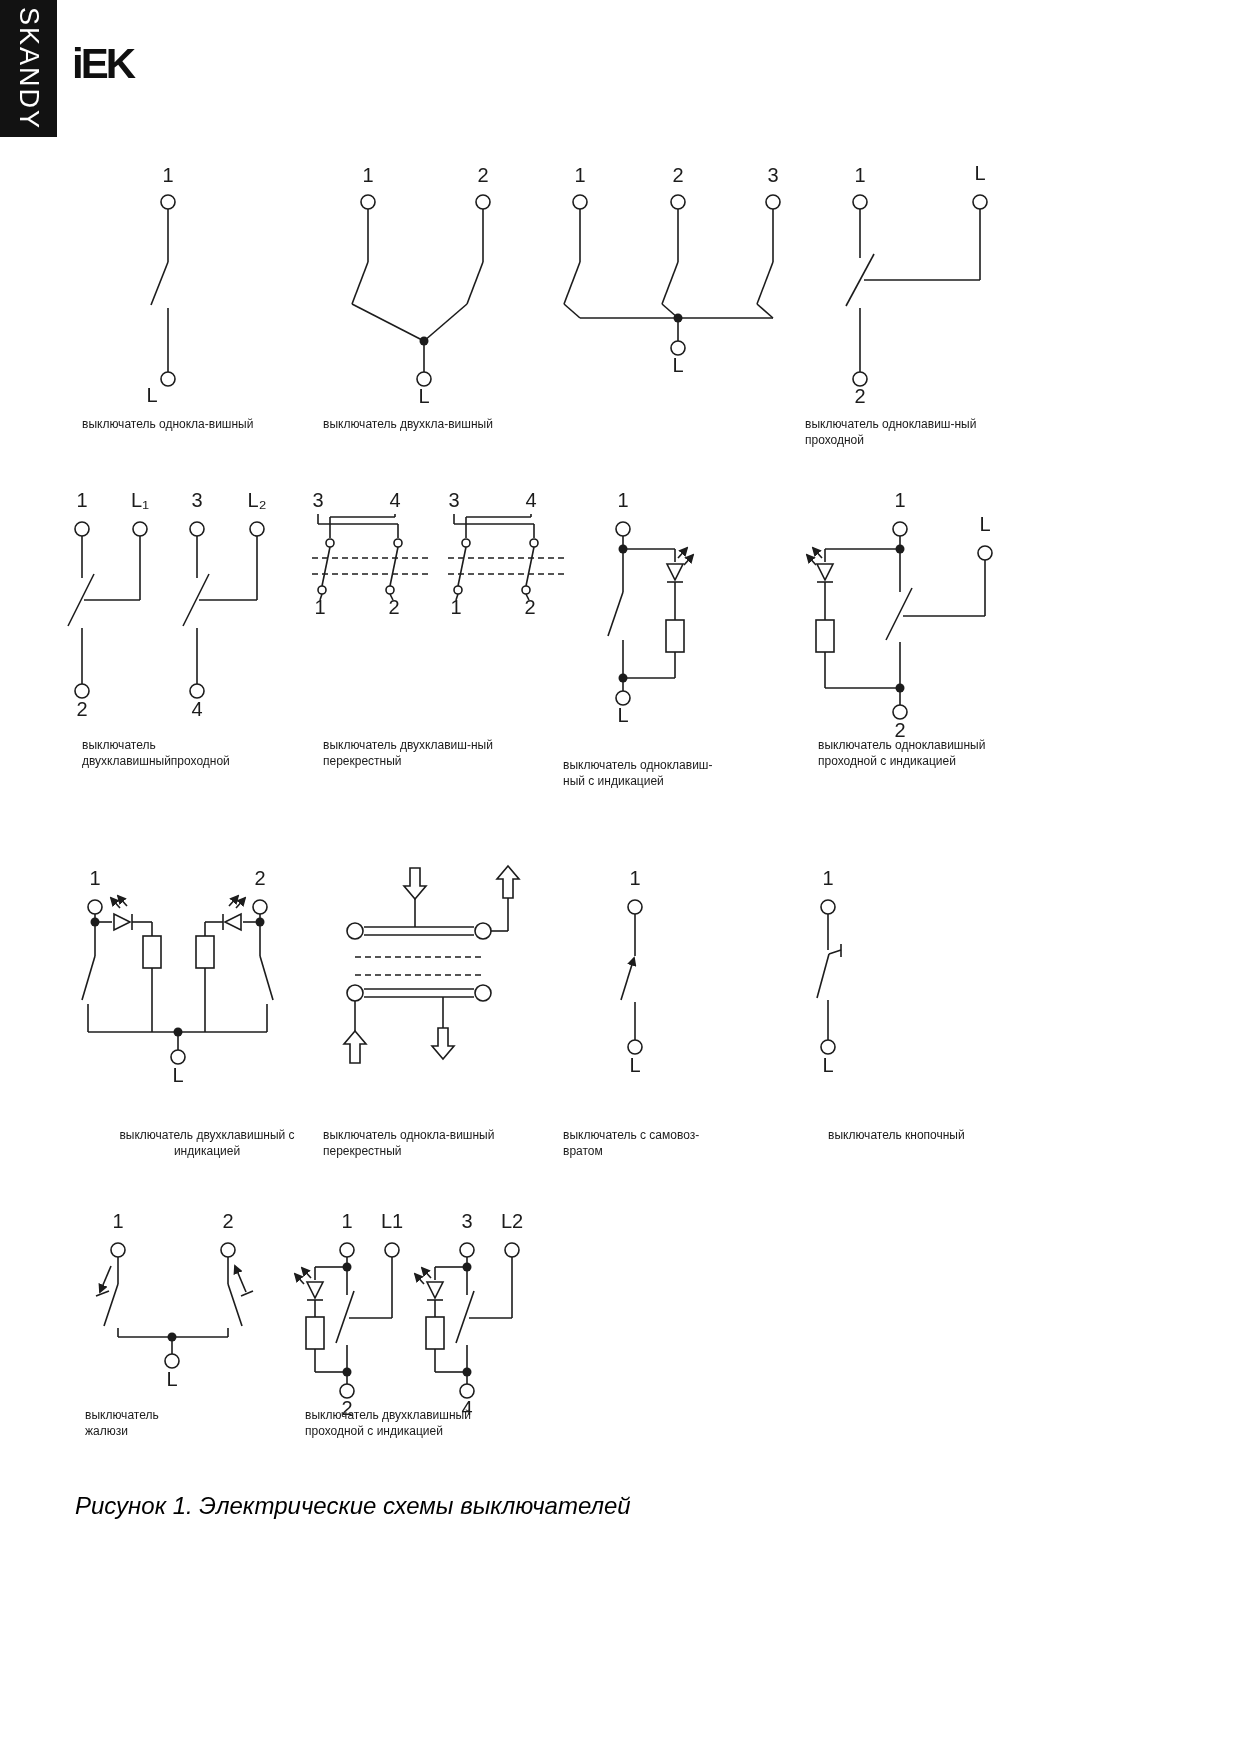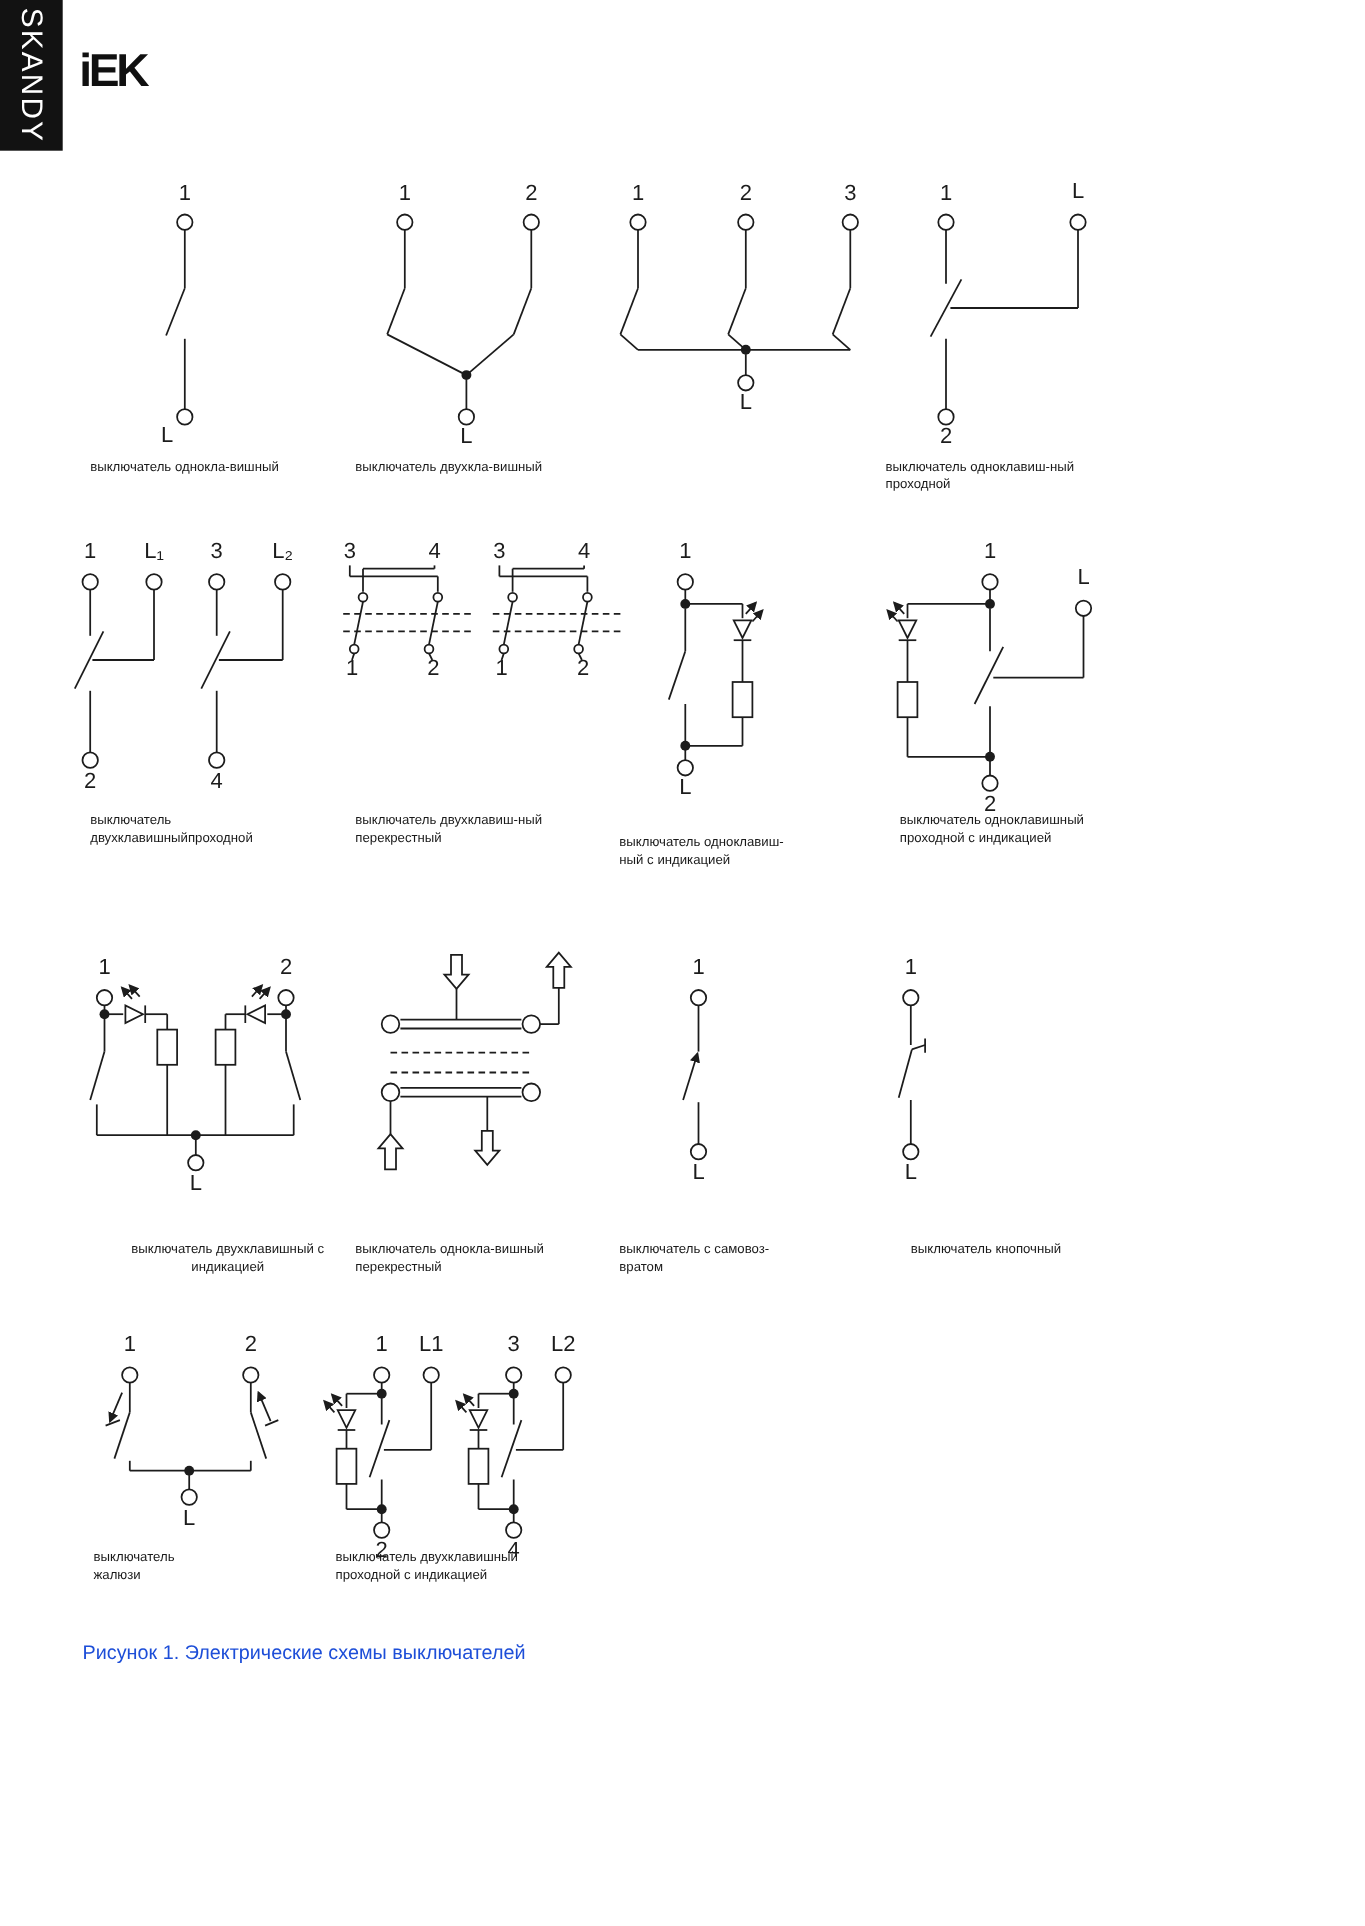--- a/index.html
+++ b/index.html
@@ -16,21 +16,21 @@
     writing-mode:vertical-rl; color:#fff; font-size:27px; letter-spacing:2px; font-weight:400;
   }
   .logo {
     position:absolute; left:72px; top:40px; font-size:42px; font-weight:bold;
     letter-spacing:-3px; color:#101010;
   }
   .cap {
     position:absolute; font-size:12px; line-height:1.3; color:#1a1a1a; white-space:pre-line;
   }
   .figcap {
-    position:absolute; left:75px; top:1492px; font-size:18px; color:#1d4ed8;
+    position:absolute; left:75px; top:1492px; font-size:24px; color:#000000;font-style:italic;
   }
   svg.schematic {
     position:absolute; left:0; top:0;
     stroke:#1c1c1c; stroke-width:1.6; fill:none;
   }
   .schematic circle.term { fill:#fff; }
   .schematic circle.node { fill:#1c1c1c; stroke:none; }
   .schematic rect { fill:#fff; }
   .schematic polygon { fill:none; }
   .schematic polygon.hollow { fill:#fff; }

